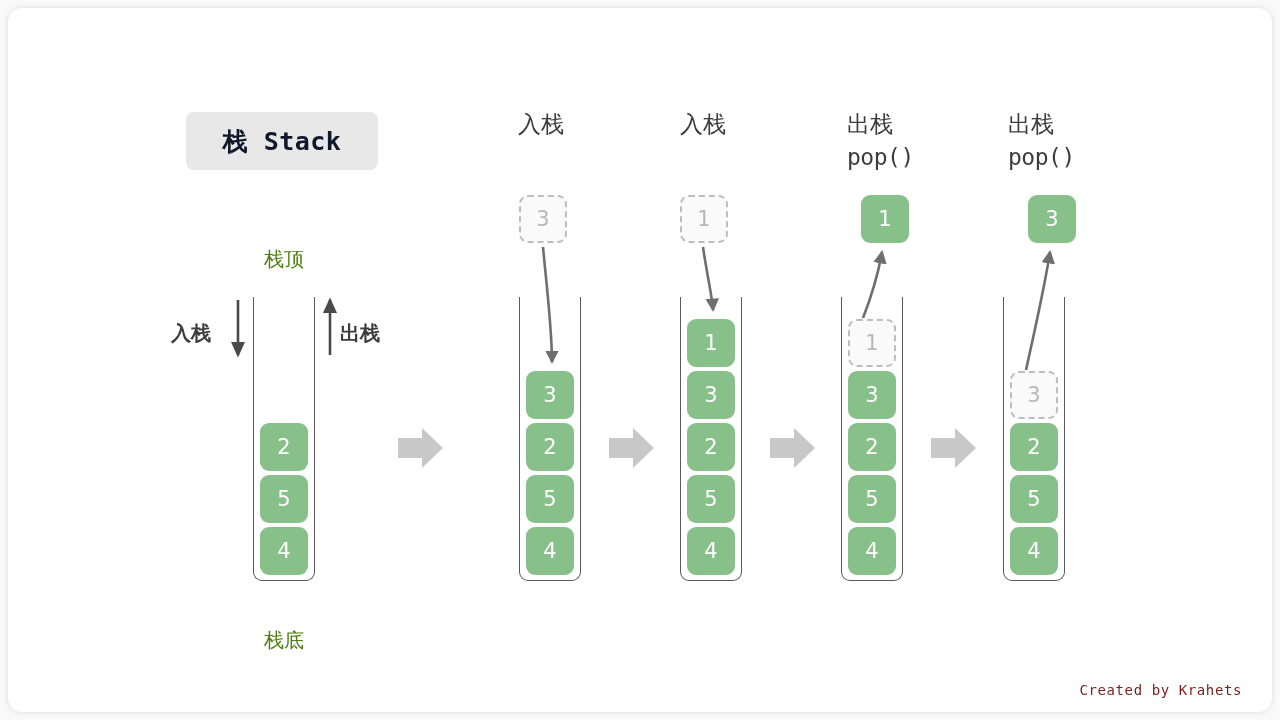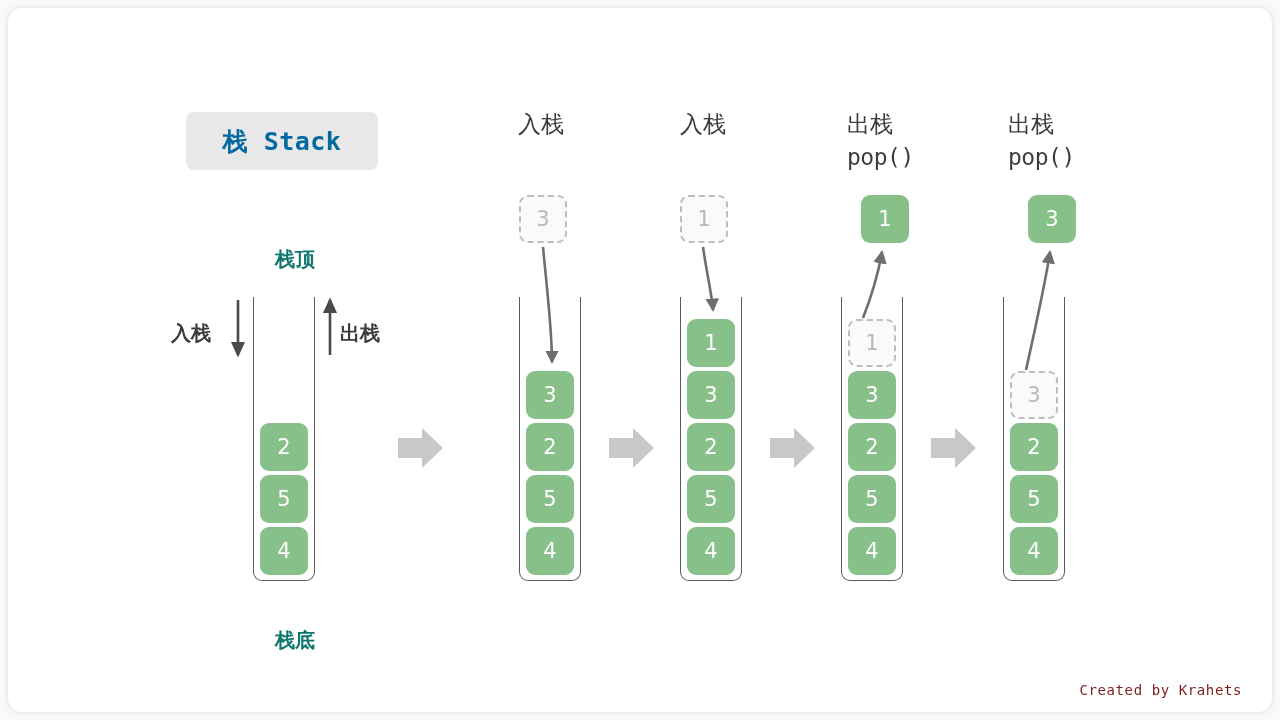--- a/index.html
+++ b/index.html
@@ -27,21 +27,21 @@
   .title-badge {
     position: absolute;
     left: 186px; top: 112px;
     width: 192px; height: 58px;
     background: #e8e8e8;
     border-radius: 8px;
     display: flex; align-items: center; justify-content: center;
     font-family: "DejaVu Sans Mono", "Liberation Mono", monospace;
     font-size: 25px;
     font-weight: bold;
-    color: #0369a1;
+    color: #0f172a;
     letter-spacing: 0.5px;
   }
 
   
   .col-head {
     position: absolute;
     width: 200px;
     font-size: 23px;
     color: #3c3c3c;
     line-height: 1.42;
@@ -90,24 +90,24 @@
   .side-label {
     position: absolute;
     font-size: 20px;
     font-weight: bold;
     color: #3c3c3c;
     white-space: nowrap;
   }
   .cap-label {
     position: absolute;
     font-size: 20px;
-    font-weight: bold;
-    color: #0f766e;
+    font-weight: normal;
+    color: #4d7c0f;
     white-space: nowrap;
-    text-align: right;
+    text-align: center;
   }
 
   
   #overlay {
     position: absolute;
     left: 0; top: 0;
     width: 1280px; height: 720px;
     pointer-events: none;
   }
 

